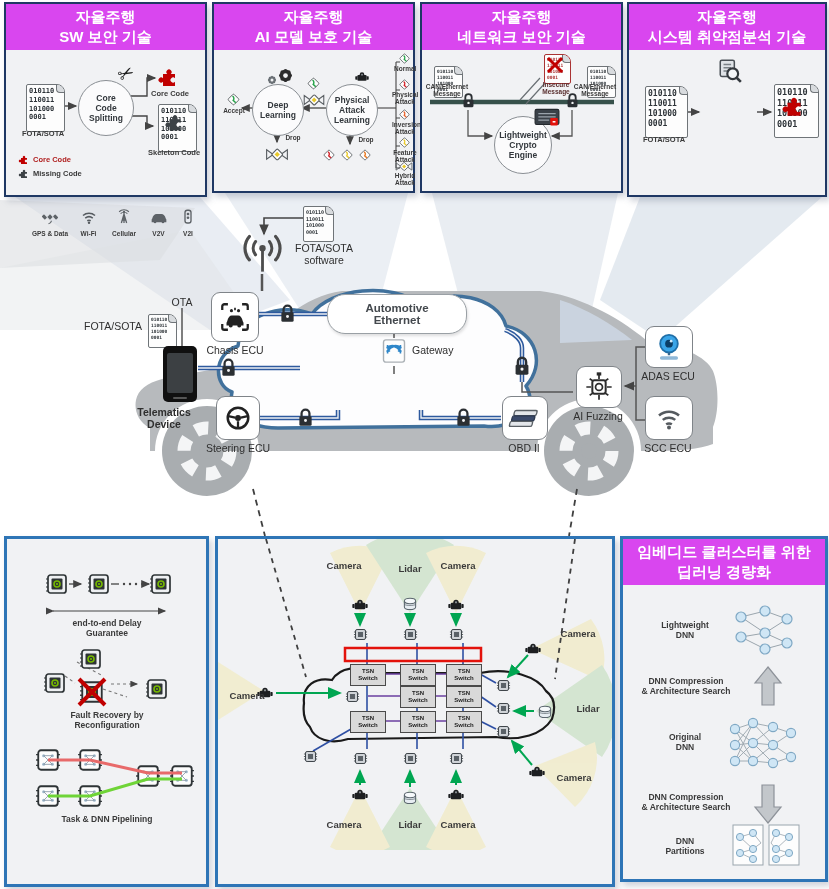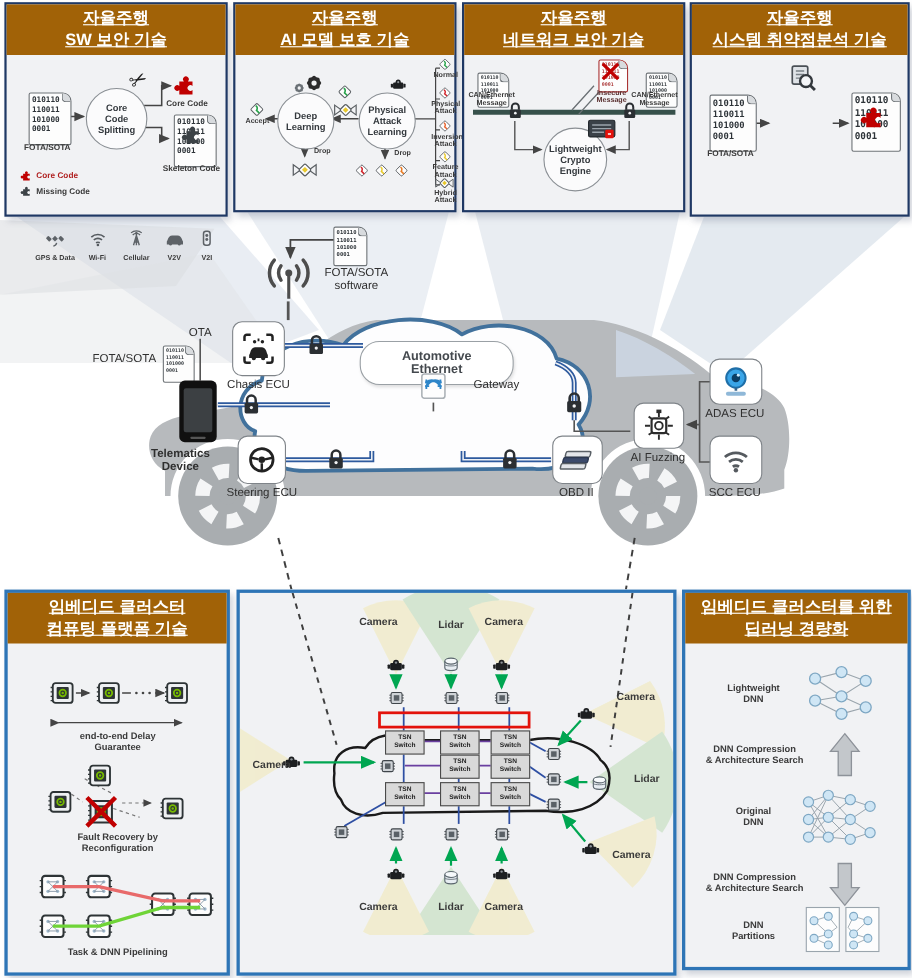--- a/index.html
+++ b/index.html
@@ -4,22 +4,22 @@
 <style>
   html,body{margin:0;padding:0;background:#fff;}
   body{font-family:"Liberation Sans","DejaVu Sans",sans-serif;}
   #stage{position:relative;width:829px;height:889px;background:#fff;overflow:hidden;}
   .abs{position:absolute;}
   .pre{white-space:pre-line;}
   
   .panel{position:absolute;background:#f1f2f4;box-shadow:3px 4px 6px rgba(120,130,150,.35);}
   .panel.top{border:2px solid #1f3864;}
   .panel.bot{border:3px solid #2e75b6;}
-  .phead{background:#a16207;color:#fff;font-weight:bold;text-align:center;
-         font-size:15px;line-height:1.3;padding:3px 2px 4px 2px;white-space:pre-line;text-decoration:underline;}
+  .phead{background:#d946ef;color:#fff;font-weight:bold;text-align:center;
+         font-size:15px;line-height:1.3;padding:3px 2px 4px 2px;white-space:pre-line;}
   .phead.one{font-size:16px;padding:6px 2px;}
   .pbody{position:relative;width:100%;}
   svg.fill{position:absolute;left:0;top:0;width:100%;height:100%;}
   
   .lbl{position:absolute;font-weight:bold;color:#3a3a3a;text-align:center;line-height:1.15;}
   .f6{font-size:6.5px;} .f7{font-size:7.5px;} .f8{font-size:8.5px;} .f9{font-size:9.5px;}
   .f10{font-size:10.5px;} .f11{font-size:11.5px;}
   
   .doc{position:absolute;background:#fdfdfd;border:1.3px solid #6f7478;border-radius:2px 8px 2px 2px;
        font-family:"DejaVu Sans Mono",monospace;font-weight:bold;color:#2d3338;
@@ -544,31 +544,29 @@
     </div>
     <div class="lbl f10 pre" style="left:636px;top:174px;width:64px;font-weight:normal;color:#2f2f2f">ADAS ECU</div>
 
     <div class="ecubox" style="left:645px;top:200px;width:46px;height:42px">
       <svg style="width:30px;height:30px">
           <use href="#sym-wifi" width="30" height="30"></use>
         </svg>
     </div>
     <div class="lbl f10 pre" style="left:640px;top:246px;width:56px;font-weight:normal;color:#2f2f2f">SCC ECU</div>
 
-    <div class="pill f11 pre" style="left:327px;top:114px;width:138px;height:38px">Automotive
+    <div class="pill f11 pre" style="left:327px;top:98px;width:138px;height:38px">Automotive
 Ethernet</div>
     <svg class="abs" style="left:380px;top:140px;width:28px;height:30px">
         <use href="#sym-gateway" width="28" height="30"></use>
       </svg>
-    <div class="lbl f10 pre" style="left:412px;top:148px;width:60px;font-weight:normal;color:#2f2f2f;text-align:right">Gateway</div>
+    <div class="lbl f10 pre" style="left:412px;top:148px;width:60px;font-weight:normal;color:#2f2f2f;text-align:left">Gateway</div>
   </div>
 
   <div class="panel bot" style="left:4px;top:536px;width:199px;height:345px">
-    <div class="phead pre">임베디드 클러스터
-컴퓨팅 플랫폼 기술</div>
     <div class="pbody" style="height:289px">
       <svg class="fill">
 
         <path d="M62,45 H74" stroke="#444" stroke-width="1.3" marker-end="url(#ah-d)" fill="none"></path>
         <path d="M104,45 H112" stroke="#444" stroke-width="1.3" fill="none"></path>
         <circle cx="117" cy="45" r="1.2" fill="#444"></circle>
           <circle cx="123" cy="45" r="1.2" fill="#444"></circle>
           <circle cx="129" cy="45" r="1.2" fill="#444"></circle>
         <path d="M134,45 H142" stroke="#444" stroke-width="1.3" marker-end="url(#ah-d)" fill="none"></path>
         <path d="M46,72 H158" stroke="#444" stroke-width="1.2" marker-start="url(#ah-d)" marker-end="url(#ah-d)" fill="none"></path>

